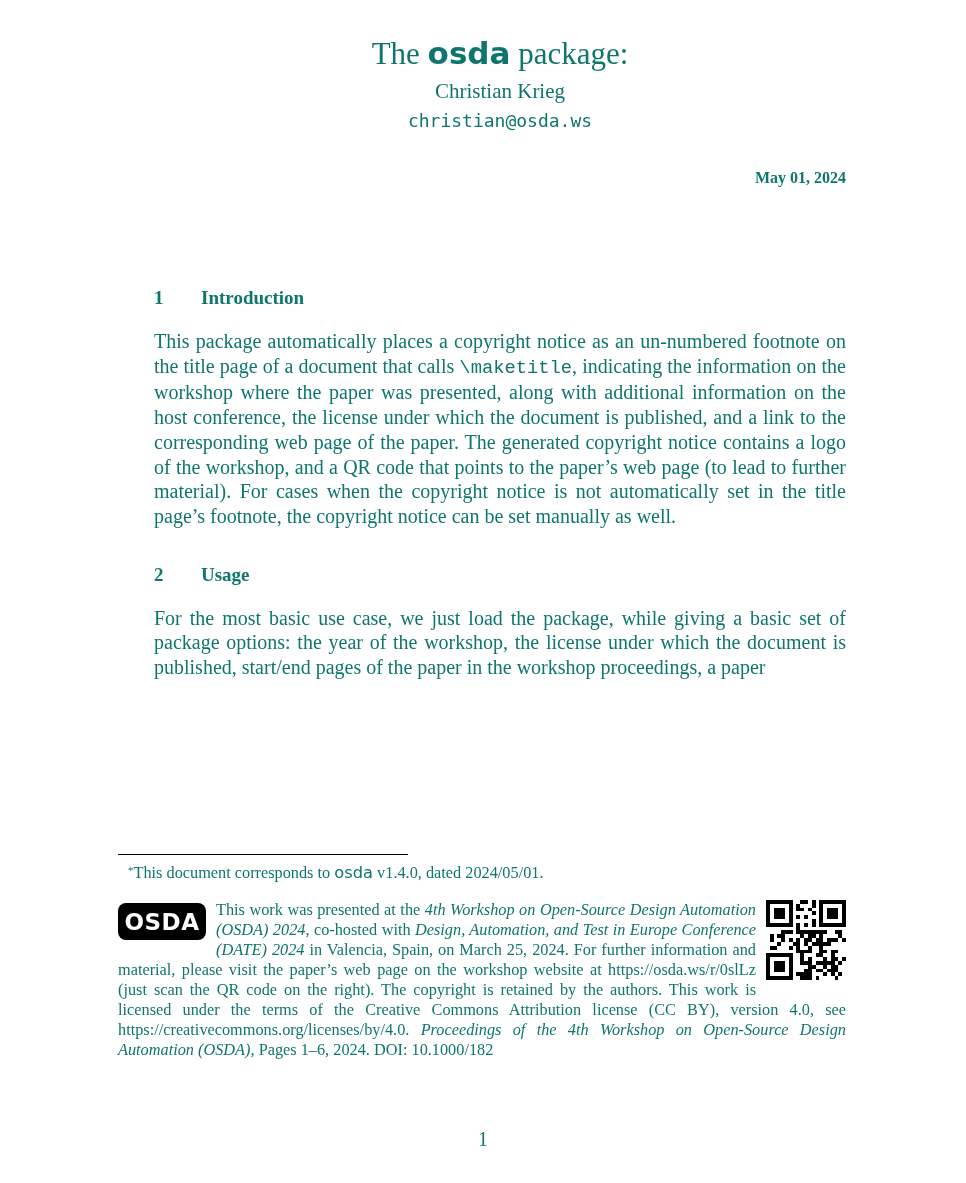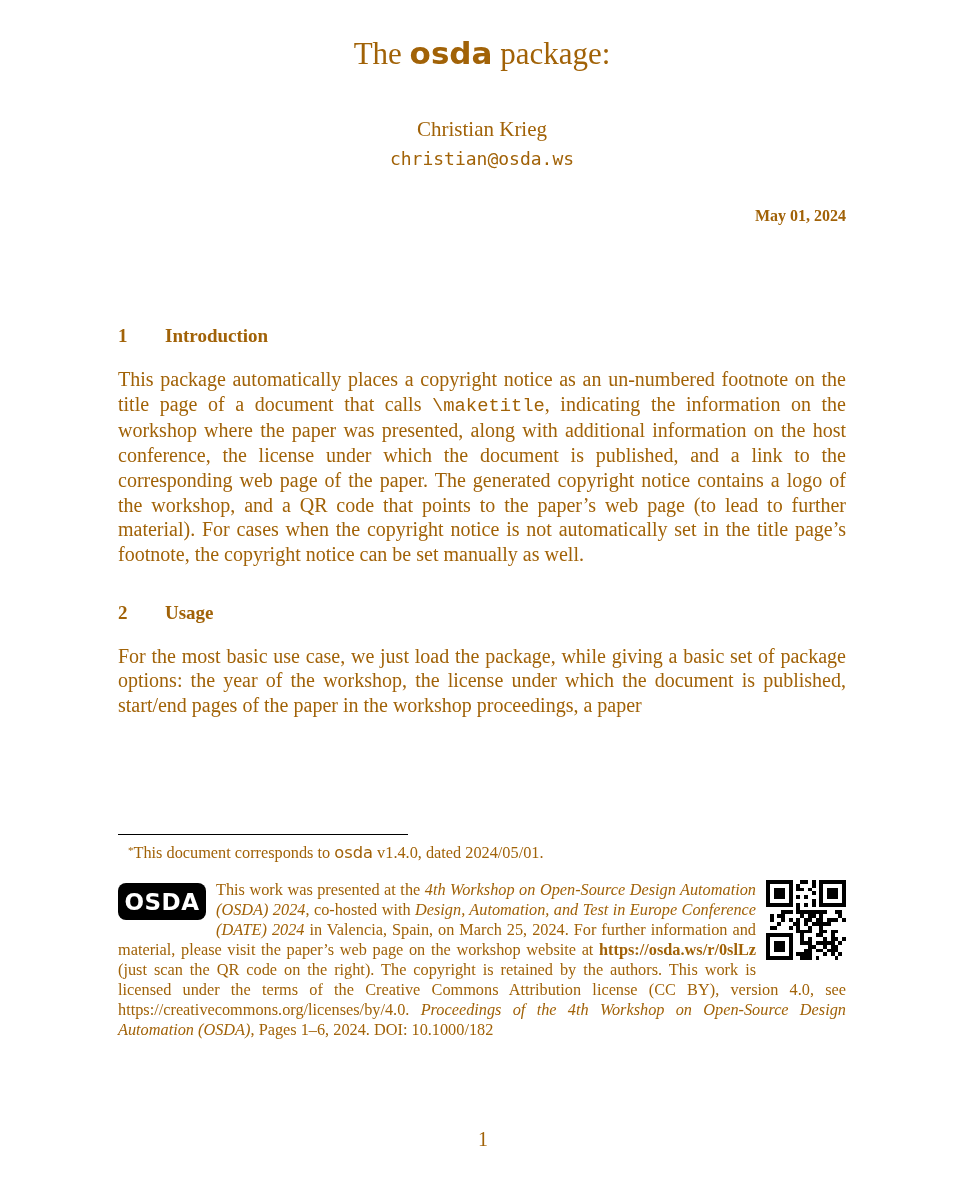--- a/index.html
+++ b/index.html
@@ -1,53 +1,54 @@
 <!DOCTYPE html>
 <html><head>
 <meta charset="utf-8">
 <style>
   * { margin:0; padding:0; box-sizing:border-box; }
   html,body { background:#888; }
   .page {
     width:966px; height:1183px; position:relative; margin:0 auto;
-    background:#ffffff; color:#a16207;
+    background:#ffffff; color:#0f766e;
     font-family:"Liberation Serif","DejaVu Serif",serif;
     overflow:hidden;
+    padding-left:36px;
   }
   .content { padding:0 120px 0 118px; }
 
   
   .title-block { padding-top:30px; text-align:center; }
   .title-line { font-size:31px; line-height:46px; font-weight:normal; }
   .title-line sup { font-size:19px; vertical-align:8px; }
 
   
-  .author-block { margin-top:38px; text-align:center; }
+  .author-block { text-align:center; }
   .author-name, .author-affil { font-size:21px; line-height:29px; }
   .author-email { font-family:"DejaVu Sans Mono","Liberation Mono",monospace; font-size:18px; line-height:29px; }
 
   
   .date-line { margin-top:34px; text-align:right; font-size:16px;font-weight:bold; }
 
   
   .section-heading { font-size:19px; font-weight:bold; }
   .sec-1 { margin-top:100px; }
   .sec-2 { margin-top:35px; }
   .section-heading .sec-num { display:inline-block; min-width:47px; }
   .body-par { margin-top:20px; font-size:20px; line-height:24.7px; text-align:justify; }
 
   
   .r-sans { font-family:"DejaVu Sans","Liberation Sans",sans-serif; }
   .r-sans-bold { font-family:"DejaVu Sans","Liberation Sans",sans-serif; font-weight:bold; }
   .r-mono { font-family:Liberation Mono, monospace; font-size:0.94em; }
   .r-italic { font-style:italic; }
-  .r-bold { font-weight:bold; }
-
-  
-  .footnote-area { position:absolute; left:118px; right:120px; top:834px; }
+  .r-bold { font-weight:normal; }
+
+  
+  .footnote-area { position:absolute; left:118px; right:120px; top:854px; }
   .footnote-rule { width:290px; height:1.4px; background:#000; }
   .footnote-text { margin-top:5px; font-size:16.3px; line-height:20px; text-indent:10px; }
   .footnote-text sup { font-size:11px; vertical-align:4px; }
 
   .notice { margin-top:17px; font-size:16.3px; line-height:19.9px; text-align:justify; }
   .logo-float { float:left; margin:3px 10px 2px 0; width:88px; height:37px; }
   .qr-float { float:right; margin:0 0 4px 10px; width:80px; height:80px; }
   .qr-float svg, .logo-float svg { display:block; }
 
   

